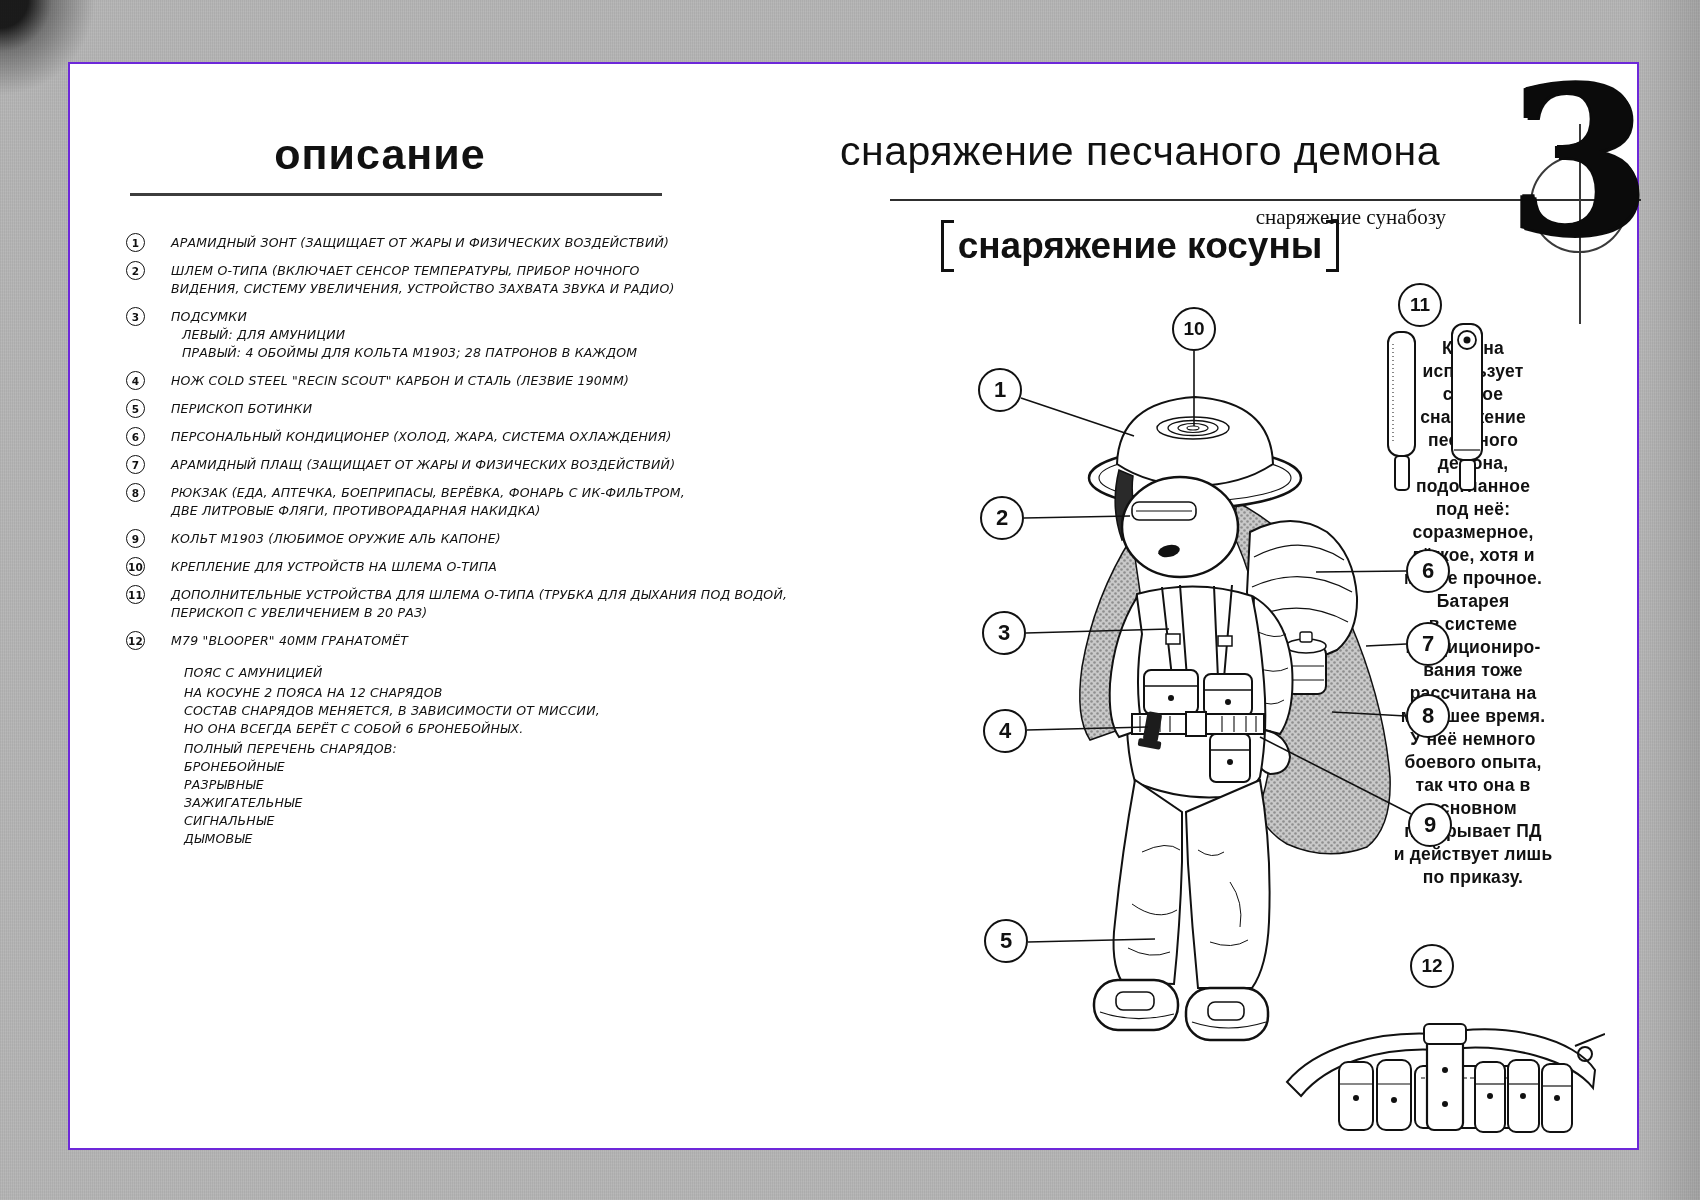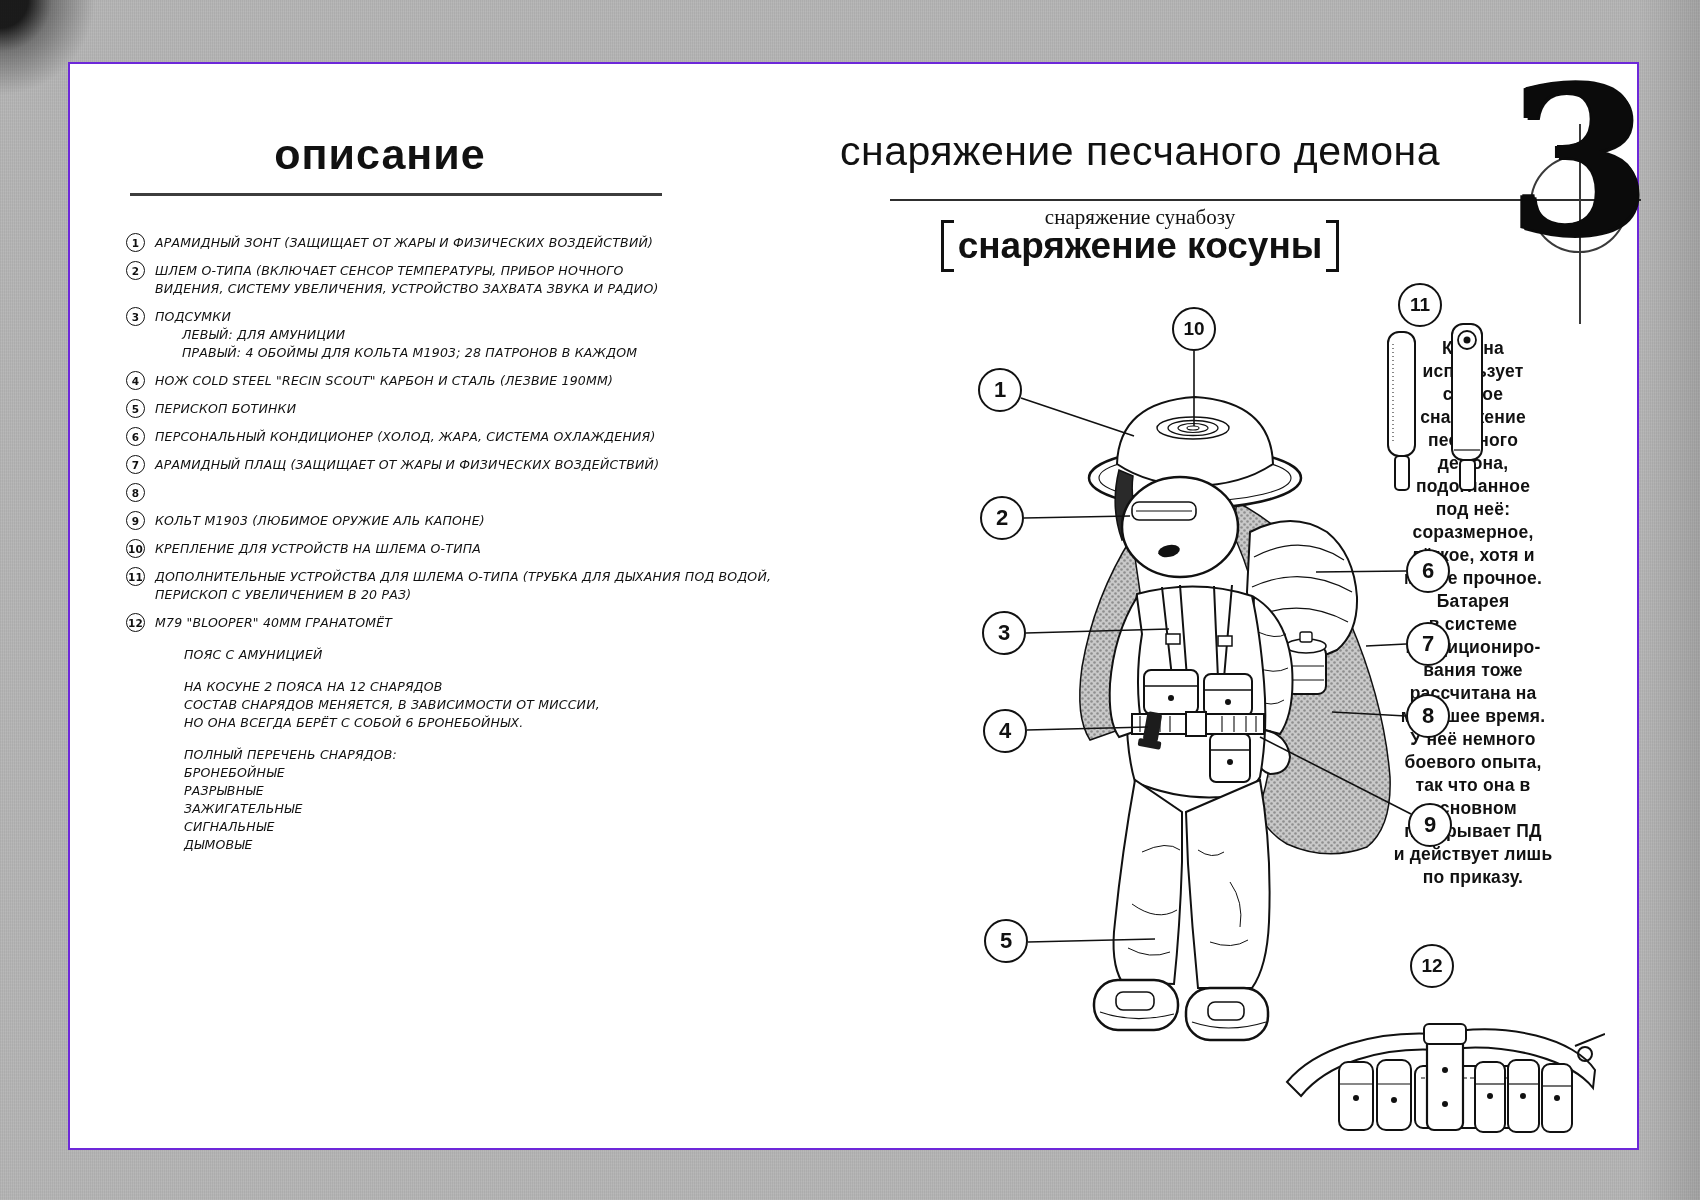--- a/index.html
+++ b/index.html
@@ -18,44 +18,44 @@
     background:#fff;border:2px solid #6d28d9;box-sizing:border-box;
   }
   .abs{position:absolute;}
   
   .t-left{left:90px;top:66px;width:440px;text-align:center;
     font-size:43px;font-weight:bold;letter-spacing:1px;}
   .t-left-rule{left:60px;top:129px;width:532px;height:0;border-top:3px solid #3d3d3d;}
   .t-right{left:680px;top:64px;width:780px;text-align:center;
     font-size:41px;font-weight:normal;letter-spacing:0.5px;white-space:nowrap;}
   .t-right-rule{left:820px;top:135px;width:751px;height:0;border-top:2px solid #2e2e2e;z-index:1;}
-  .t-sub{left:780px;top:141px;width:580px;text-align:center;
+  .t-sub{left:796px;top:141px;width:580px;text-align:right;
     font-family:"Liberation Serif", serif;font-size:21px;}
   .t-bracket{left:780px;top:156px;width:580px;display:flex;align-items:center;justify-content:center;gap:4px;}
   .t-bracket .txt{font-size:37px;font-weight:bold;white-space:nowrap;}
   .brk{width:13px;height:52px;box-sizing:border-box;}
   .brk.l{border-left:3px solid #111;border-top:3px solid #111;border-bottom:3px solid #111;}
   .brk.r{border-right:3px solid #111;border-top:3px solid #111;border-bottom:3px solid #111;}
   .big3{left:1438px;top:-6px;width:140px;text-align:center;z-index:2;
     font-family:"DejaVu Serif", serif;font-weight:bold;font-size:205px;line-height:1;color:#0b0b0b;
     text-shadow:2px 3px 0 #0b0b0b, -2px 1px 0 #0b0b0b;}
   .circle3{left:1460px;top:91px;width:94px;height:94px;border:2px solid #3a3a3a;border-radius:50%;z-index:1;}
   .vline3{left:1509px;top:60px;width:2px;height:200px;background:#3a3a3a;z-index:1;}
   
   .list{left:56px;top:170px;width:700px;
     font-family:"DejaVu Sans", sans-serif;font-style:italic;font-size:12.5px;
     line-height:18px;letter-spacing:.2px;}
   .li{display:flex;margin-bottom:10px;}
   .badge{flex:0 0 auto;width:19px;height:19px;margin-right:10px;margin-top:-1px;
     border:1.6px solid #111;border-radius:50%;box-sizing:border-box;
     display:flex;align-items:center;justify-content:center;
     font-style:normal;font-size:10.5px;font-weight:bold;font-family:"DejaVu Sans", sans-serif;}
-  .ln{white-space:nowrap;}
+  .ln{white-space:nowrap;margin-left:16px;}
   .sub{white-space:nowrap;margin-left:27px;}
-  .foot{margin-left:58px;margin-top:14px;white-space:pre-line;}
+  .foot{margin-left:58px;margin-top:2px;white-space:pre-line;}
   
   .note{left:1283px;top:273px;width:240px;text-align:center;
     font-size:17.5px;font-weight:bold;line-height:23px;white-space:pre-line;letter-spacing:.2px;}
   .co{width:44px;height:44px;border:2.5px solid #111;border-radius:50%;background:#fff;
     box-sizing:border-box;display:flex;align-items:center;justify-content:center;
     font-size:22px;font-weight:bold;z-index:4;}
   .co.sm{font-size:19px;}
   .lines-svg{left:0;top:0;z-index:3;pointer-events:none;}
   .art{z-index:2;}
 </style>
@@ -120,20 +120,24 @@
         </div>
       </div>
     <div class="li">
         <span class="badge">7</span>
         <div class="lt">
           <div class="ln">АРАМИДНЫЙ ПЛАЩ (ЗАЩИЩАЕТ ОТ ЖАРЫ И ФИЗИЧЕСКИХ ВОЗДЕЙСТВИЙ)</div>
         </div>
       </div>
     <div class="li">
         <span class="badge">8</span>
+        <div class="lt">
+          <div class="ln">РЮКЗАК (ЕДА, АПТЕЧКА, БОЕПРИПАСЫ, ВЕРЁВКА, ФОНАРЬ С ИК-ФИЛЬТРОМ,</div>
+          <div class="ln">ДВЕ ЛИТРОВЫЕ ФЛЯГИ, ПРОТИВОРАДАРНАЯ НАКИДКА)</div>
+        </div>
       </div>
     <div class="li">
         <span class="badge">9</span>
         <div class="lt">
           <div class="ln">КОЛЬТ M1903 (ЛЮБИМОЕ ОРУЖИЕ АЛЬ КАПОНЕ)</div>
         </div>
       </div>
     <div class="li">
         <span class="badge">10</span>
         <div class="lt">

